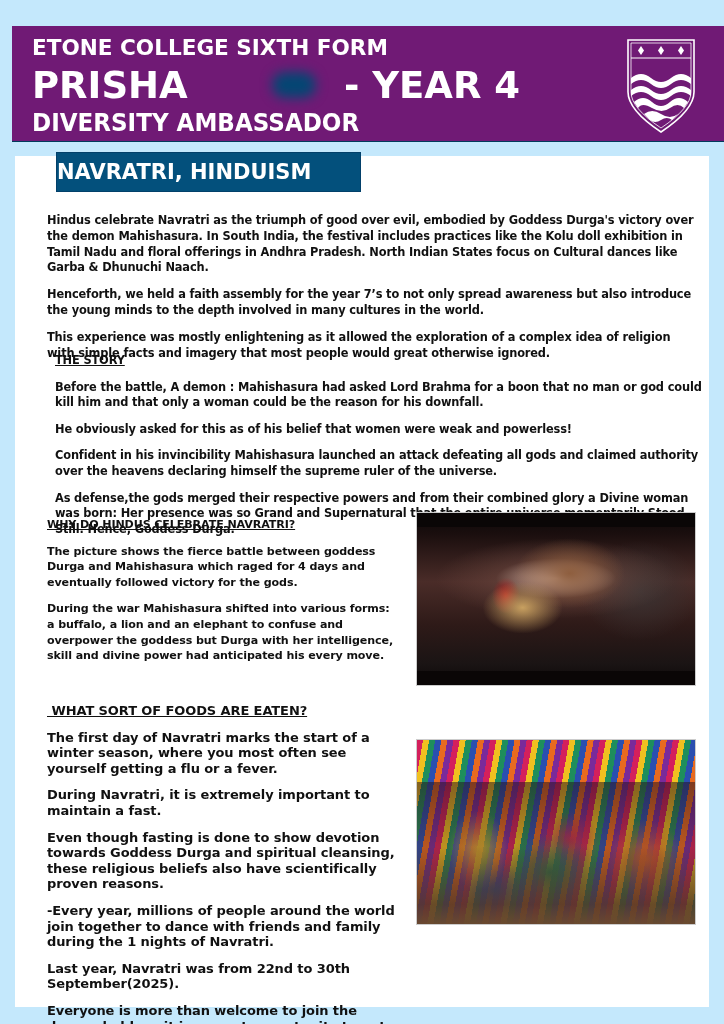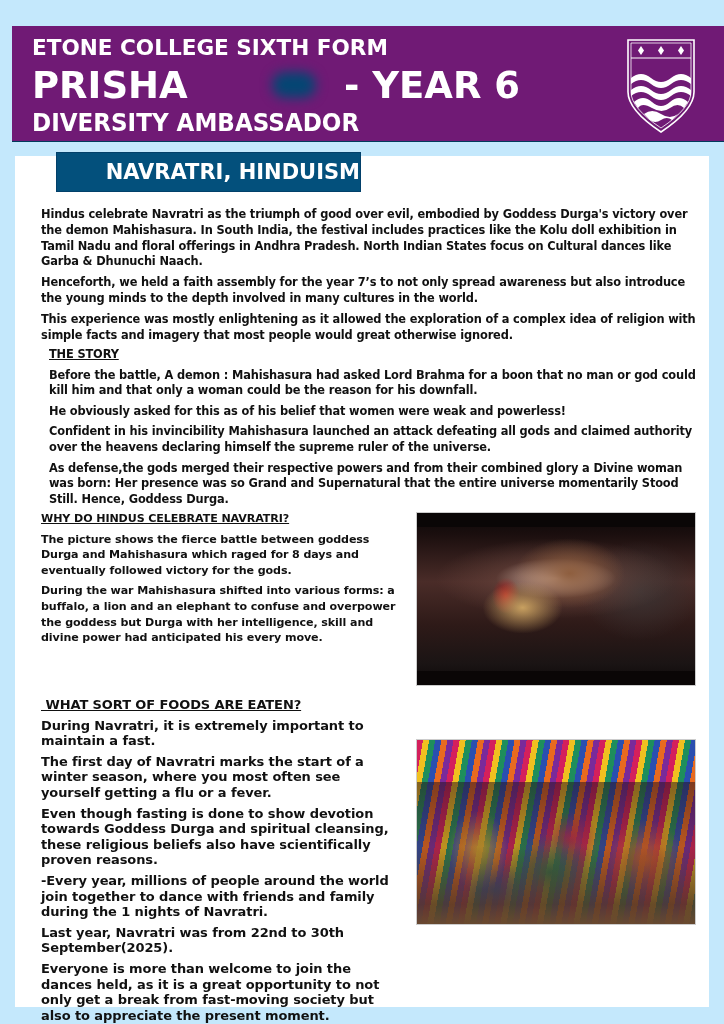--- a/index.html
+++ b/index.html
@@ -32,30 +32,30 @@
   .crest { position: absolute; left: 610px; top: 10px; width: 78px; height: 100px; }
 
   .panel {
     position: absolute; left: 15px; top: 156px; width: 694px; height: 851px;
     background: #ffffff;
   }
   .title-box {
     position: absolute; left: 56px; top: 152px; width: 305px; height: 40px;
     background: #03507c; border: 1px solid #02406a; box-sizing: border-box;
     color: #fff; font-weight: bold; font-size: 21px;
-    display: flex; align-items: center; justify-content: flex-end;
+    display: flex; align-items: center; justify-content: flex-start;
     font-family: "DejaVu Sans", sans-serif;
   }
 
   .text {
     position: absolute; color: #111;
     font-family: "DejaVu Sans", sans-serif; font-weight: bold;
     font-size: 11.2px; line-height: 15.6px;
   }
-  .text p { margin: 5px; }
+  .text p { margin: 11px; }
   .sec-head { text-decoration: underline; }
   .intro { left: 36px; top: 202px; width: 670px; font-size: 11.4px; line-height: 15.8px; letter-spacing: -0.15px; }
   .story { left: 44px; top: 342px; width: 670px; font-size: 11.4px; line-height: 15.6px; letter-spacing: -0.15px; }
   .why { left: 36px; top: 506px; width: 372px; font-size: 11.1px; line-height: 15.6px; letter-spacing: -0.1px; }
   .foods { left: 36px; top: 692px; width: 372px; font-size: 13px; line-height: 15.6px; letter-spacing: -0.1px; }
 
   .img {
     position: absolute; overflow: hidden; border: 1px solid #ccc; box-sizing: border-box;
   }
   .img1 {
@@ -87,21 +87,21 @@
   .img1 .band-bot { bottom: 0; height: 14px; }
 </style>
 </head>
 <body>
 
 <div class="header">
   <div class="h-line h1">ETONE COLLEGE SIXTH FORM</div>
   <div class="h-line h2">
     <span>PRISHA</span>
     <span class="blur"></span>
-    <span class="year">- YEAR 6</span>
+    <span class="year">- YEAR 4</span>
   </div>
   <div class="h-line h3">DIVERSITY AMBASSADOR</div>
 
   <svg class="crest" viewBox="0 0 78 100">
     <path d="M6 4 L72 4 L72 56 Q72 74 39 96 Q6 74 6 56 Z" fill="none" stroke="#fff" stroke-width="1.6"></path>
     <path d="M9 7 L69 7 L69 56 Q69 72 39 92 Q9 72 9 56 Z" fill="none" stroke="#fff" stroke-width="0.8"></path>
     <line x1="9" y1="22" x2="69" y2="22" stroke="#fff" stroke-width="1"></line>
     <path d="M19 10 L22 14.5 L19 19 L16 14.5 Z" fill="#fff"></path>
     <path d="M39 10 L42 14.5 L39 19 L36 14.5 Z" fill="#fff"></path>
     <path d="M59 10 L62 14.5 L59 19 L56 14.5 Z" fill="#fff"></path>
@@ -127,33 +127,33 @@
 <div class="text story">
   <p class="sec-head">THE STORY</p>
   <p>Before the battle, A demon : Mahishasura had asked Lord Brahma for a boon that no man or god could kill him and that only a woman could be the reason for his downfall.</p>
   <p> He obviously asked for this as of his belief that women were weak and powerless!</p>
   <p> Confident in his invincibility Mahishasura launched an attack defeating all gods and claimed authority over the heavens declaring himself the supreme ruler of the universe.</p>
   <p> As defense,the gods merged their respective powers and from their combined glory a Divine woman was born: Her presence was so Grand and Supernatural that the entire universe momentarily Stood Still. Hence, Goddess Durga.</p>
 </div>
 
 <div class="text why">
   <p class="sec-head">WHY DO HINDUS CELEBRATE NAVRATRI?</p>
-  <p>The picture shows the fierce battle between goddess Durga and Mahishasura which raged for 8 days and eventually followed victory for the gods.</p>
+  <p>The picture shows the fierce battle between goddess Durga and Mahishasura which raged for 4 days and eventually followed victory for the gods.</p>
   <p> During the war Mahishasura shifted into various forms: a buffalo, a lion and an elephant to confuse and overpower the goddess but Durga with her intelligence, skill and divine power had anticipated his every move.</p>
 </div>
 
 <div class="img img1" title="Painting of Goddess Durga riding a lion in battle against Mahishasura">
   <div class="band-top"></div>
   <div class="band-bot"></div>
 </div>
 
 <div class="text foods">
   <p class="sec-head" style="white-space:pre"> WHAT SORT OF FOODS ARE EATEN?</p>
+  <p>The first day of Navratri marks the start of a winter season, where you most often see yourself getting a flu or a fever.</p>
   <p>During Navratri, it is extremely important to maintain a fast.</p>
-  <p>The first day of Navratri marks the start of a winter season, where you most often see yourself getting a flu or a fever.</p>
   <p> Even though fasting is done to show devotion towards Goddess Durga and spiritual cleansing, these religious beliefs also have scientifically proven reasons.</p>
   <p> -Every year, millions of people around the world join together to dance with friends and family during the 1 nights of Navratri.</p>
   <p> Last year, Navratri was from 22nd to 30th September(2025).</p>
   <p> Everyone is more than welcome to join the dances held, as it is a great opportunity to not only get a break from fast-moving society but also to appreciate the present moment.</p>
 </div>
 
 <div class="img img2" title="Women in colourful chaniya cholis dancing Garba under a canopy of coloured drapes">
   <div class="floor"></div>
 </div>
 

